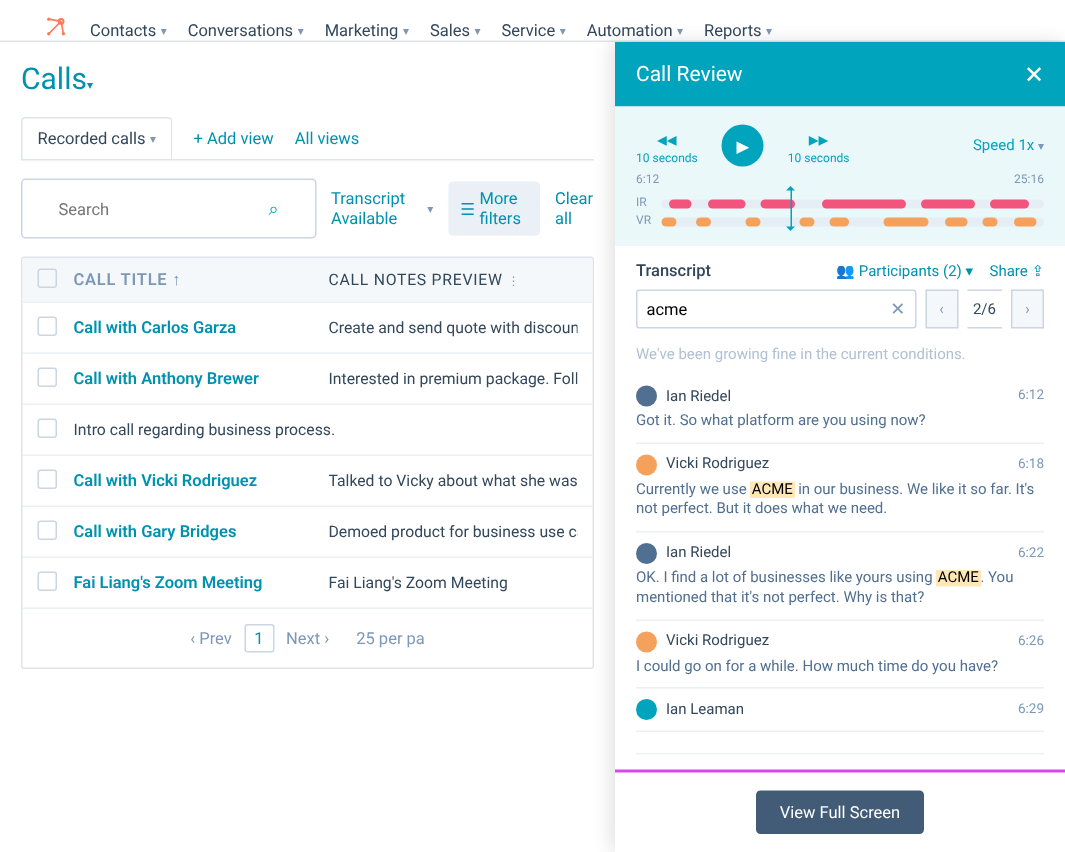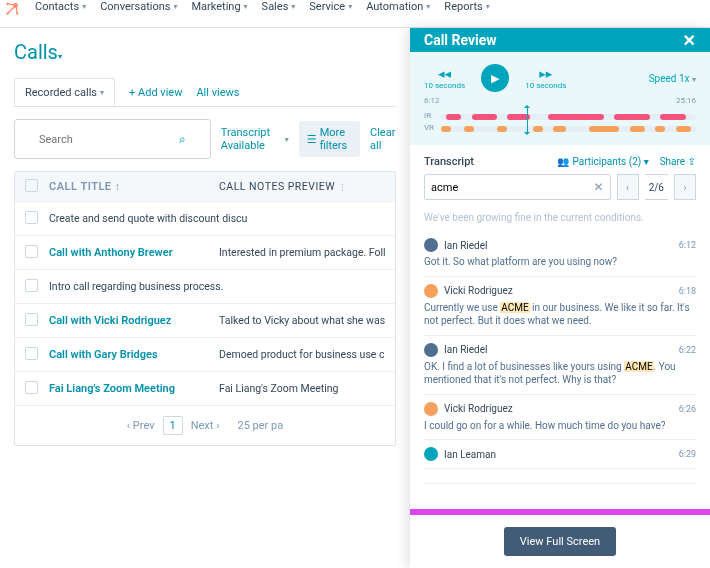--- a/index.html
+++ b/index.html
@@ -1,17 +1,17 @@
 <!DOCTYPE html>
 <html><head>
 <meta charset="utf-8">
 <style>
 *{box-sizing:border-box;margin:0;padding:0;font-family:-apple-system,BlinkMacSystemFont,"Segoe UI",Roboto,sans-serif}
 body{width:710px;height:568px;overflow:hidden;background:#fff;font-size:12px;color:#33475b}
-.topbar{height:28px;background:#fff;border-bottom:1px solid #dfe3eb;display:flex;align-items:flex-start;padding:0 3px;gap:14px}
+.topbar{height:28px;background:#fff;border-bottom:1px solid #dfe3eb;display:flex;align-items:flex-end;padding:0 28px;gap:14px}
 .logo{width:18px;height:18px}
 .navitem{color:#33475b;font-size:11px;display:flex;align-items:center;gap:3px;cursor:pointer}
 .chev{font-size:8px;color:#7c98b6}
 .main{display:flex;height:540px}
 .left{flex:1;padding:12px 14px;overflow:hidden}
 .title-row{display:flex;align-items:baseline;gap:0}
 .title{color:#0091ae;font-size:20px;font-weight:400}
 .subtitle{color:#7c98b6;font-size:10px;margin-top:2px}
 .tabs{display:flex;align-items:center;gap:14px;margin-top:14px;border-bottom:1px solid #dfe3eb}
 .tab{padding:7px 10px;font-size:11px;color:#33475b;border:1px solid #dfe3eb;border-bottom:none;background:#fff;border-radius:3px 3px 0 0;display:flex;align-items:center;gap:3px}
@@ -27,21 +27,21 @@
 .trow{height:34px}
 .cbox{width:24px}
 .cb{width:13px;height:13px;border:1px solid #cbd6e2;border-radius:2px;display:inline-block}
 .c-title{width:170px;color:#0091ae;font-size:11px;font-weight:600}
 .thead .c-title{color:#7c98b6;font-weight:600}
 .c-notes{flex:1;color:#33475b;font-size:10.5px;white-space:nowrap;overflow:hidden}
 .pager{display:flex;justify-content:center;align-items:center;gap:8px;padding:10px;font-size:11px;color:#7c98b6}
 .pgbox{border:1px solid #cbd6e2;padding:2px 6px;border-radius:2px;color:#0091ae}
 
 .panel{width:300px;background:#fff;box-shadow:-3px 0 12px rgba(0,0,0,.12);display:flex;flex-direction:column}
-.phead{background:#00a4bd;color:#fff;height:24px;display:flex;align-items:center;justify-content:space-between;padding:0 14px;font-size:14px;font-weight:700}
+.phead{background:#00a4bd;color:#fff;height:43px;display:flex;align-items:center;justify-content:space-between;padding:0 14px;font-size:14px;font-weight:400}
 .player{background:#eaf8fa;padding:12px 14px 10px}
 .pctrls{display:flex;align-items:center;justify-content:center;gap:16px}
 .skip{text-align:center;color:#00a4bd;font-size:8px}
 .skipicon{font-size:13px}
 .play{width:28px;height:28px;border-radius:50%;background:#00a4bd;color:#fff;display:flex;align-items:center;justify-content:center;font-size:11px}
 .speed{color:#00a4bd;font-size:10px;margin-left:auto}
 .times{display:flex;justify-content:space-between;font-size:8px;color:#7c98b6;margin-top:4px}
 .tracks{margin-top:6px}
 .trk{display:flex;align-items:flex-end;gap:5px;margin:3px 0}
 .tlbl{font-size:8px;color:#7c98b6;width:12px}
@@ -66,21 +66,21 @@
 .entry{padding:7px 0;border-bottom:1px solid #eaf0f6}
 .ehead{display:flex;align-items:center;gap:6px}
 .av{width:14px;height:14px;border-radius:50%;display:inline-block}
 .av.b{background:#516f90}
 .av.o{background:#f5a15c}
 .av.g{background:#00a4bd}
 .spk{font-size:10px;font-weight:400;color:#33475b}
 .ts{margin-left:auto;font-size:9px;color:#7c98b6}
 .etxt{font-size:10px;color:#516f90;margin-top:3px;line-height:1.35}
 mark{background:#ffe8b5;padding:0 1px}
-.pfoot{padding:12px;display:flex;justify-content:center;background:#fff;border-top:6px solid #d946ef}
+.pfoot{padding:12px;display:flex;justify-content:center;background:#fff;border-top:2px solid #d946ef}
 .fullbtn{background:#425b76;color:#fff;border:none;padding:8px 16px;font-size:11px;border-radius:3px;cursor:pointer}
 </style>
 </head>
 <body>
 
 <div class="topbar">
   <svg class="logo" viewBox="0 0 24 24">
       <circle cx="17" cy="7" r="3" fill="#ff7a59"></circle>
       <circle cx="17" cy="7" r="1.2" fill="#fff"></circle>
       <circle cx="6" cy="5" r="1.5" fill="#ff7a59"></circle>
@@ -152,20 +152,21 @@
 
     <div class="table">
       <div class="thead">
         <div class="cbox"><span class="cb"></span></div>
         <div class="c-title"><span>CALL TITLE</span> <span>↑</span></div>
         <div class="c-notes"><span>CALL NOTES PREVIEW</span> <span class="chev">⋮</span></div>
       </div>
       <div id="tbody">
           <div class="trow">
             <div class="cbox"><span class="cb"></span></div>
+            <div class="c-title">Call with Carlos Garza</div>
             <div class="c-notes">Create and send quote with discount discu</div>
           </div>
           <div class="trow">
             <div class="cbox"><span class="cb"></span></div>
             <div class="c-title">Call with Anthony Brewer</div>
             <div class="c-notes">Interested in premium package. Follow up</div>
           </div>
           <div class="trow">
             <div class="cbox"><span class="cb"></span></div>
             <div class="c-notes">Intro call regarding business process.</div>

